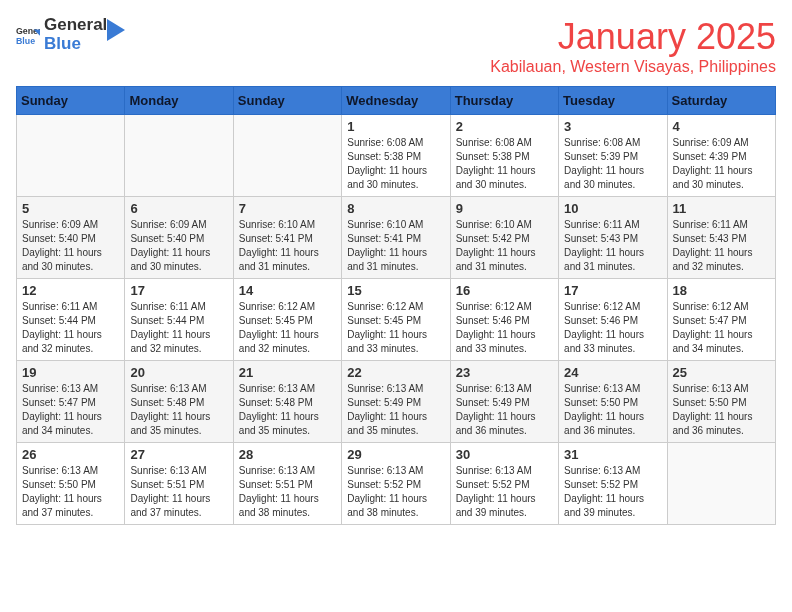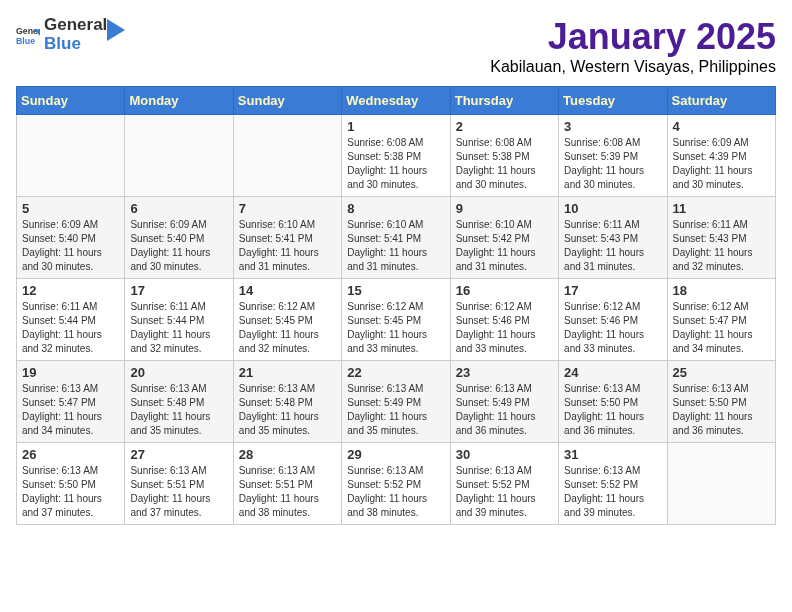--- a/index.html
+++ b/index.html
@@ -23,35 +23,35 @@
     }
     .logo-icon {
       width: 24px;
       height: 24px;
     }
     .title-block {
       text-align: right;
     }
     .month-title {
       font-size: 36px;
-      font-weight: bold;
-      color: #4c1d95;
+      font-weight: normal;
+      color: #ef4444;
     }
     .subtitle {
       font-size: 16px;
-      color: #000000;
+      color: #ef4444;
     }
     table {
       width: 100%;
       border-collapse: collapse;
       table-layout: fixed;
     }
     thead th {
       background-color: #3a7bd5;
-      color: #fef9c3;
+      color: #0f172a;
       font-size: 13px;
       font-weight: bold;
       padding: 6px 4px;
       text-align: left;
       border: 1px solid #2a6bc5;
     }
     tbody td {
       border: 1px solid #ccc;
       vertical-align: top;
       padding: 4px 5px;

